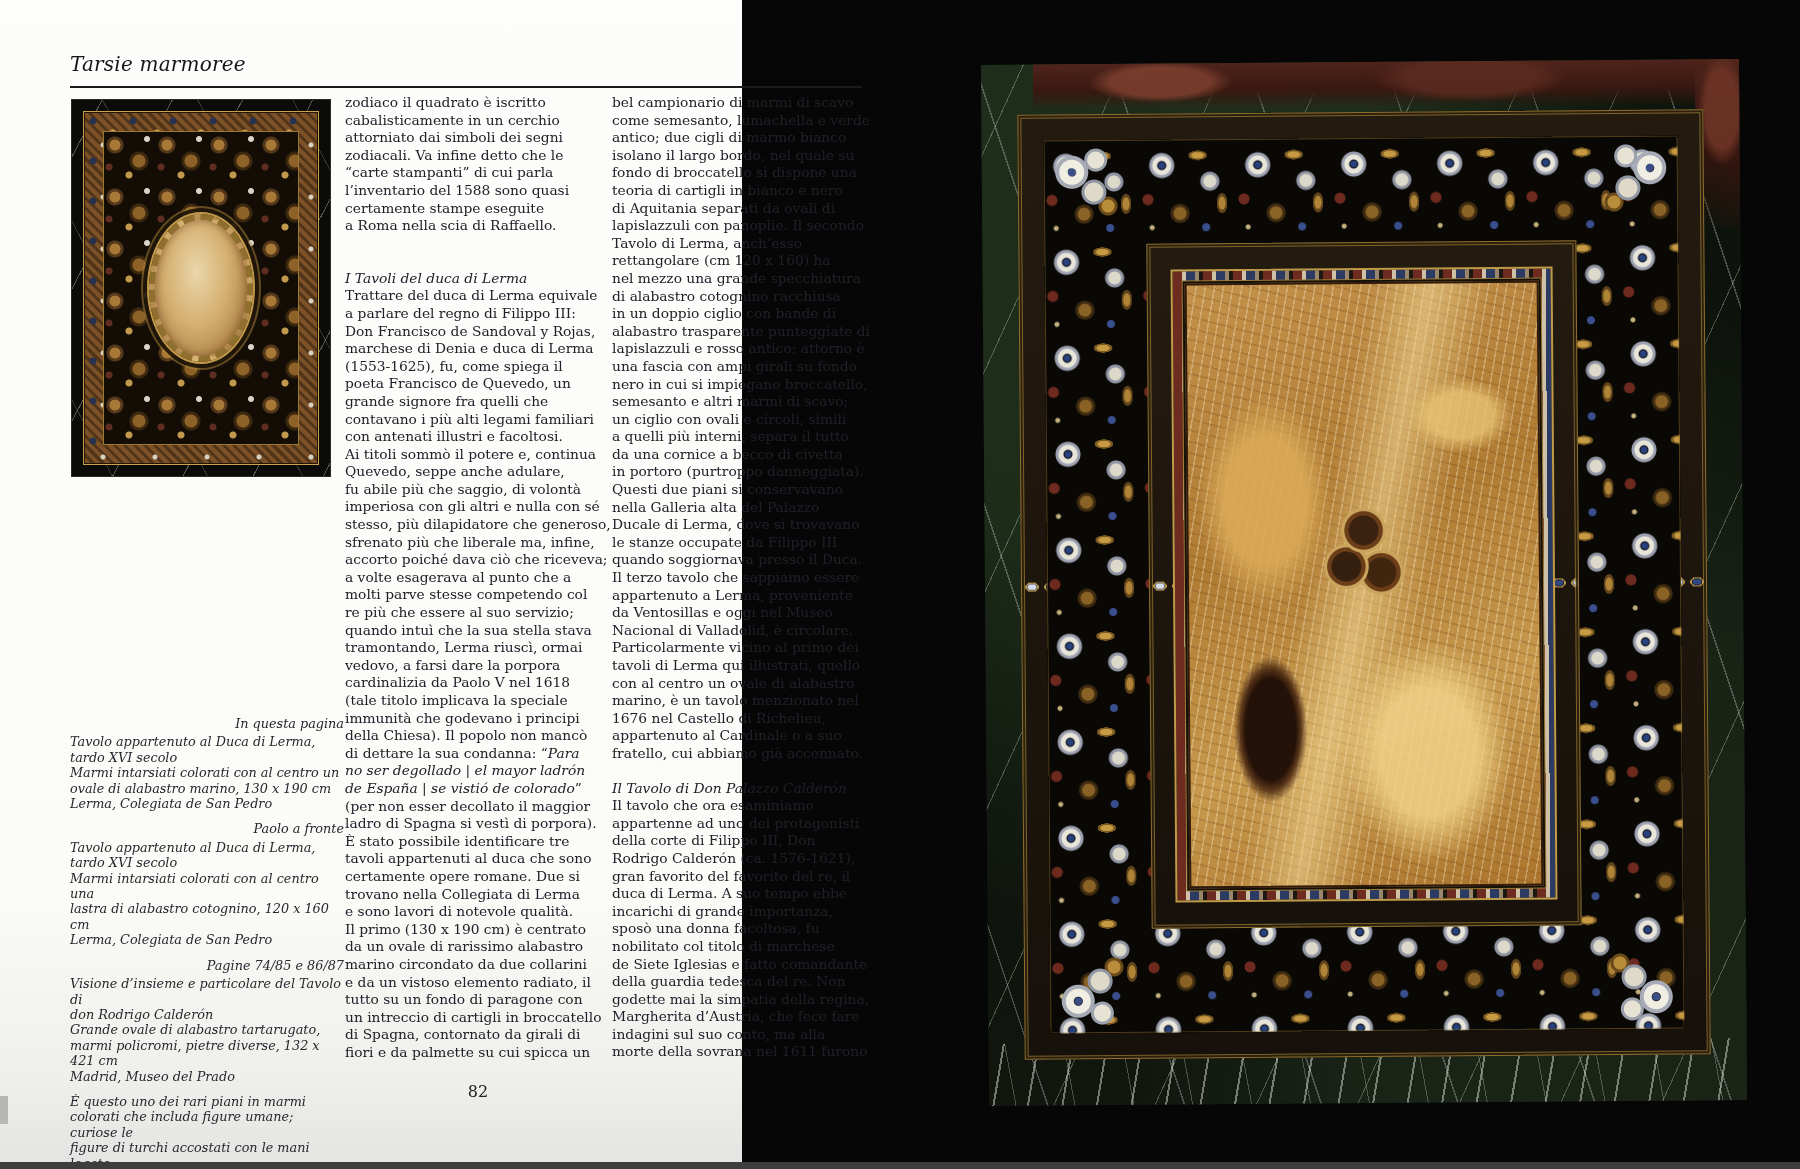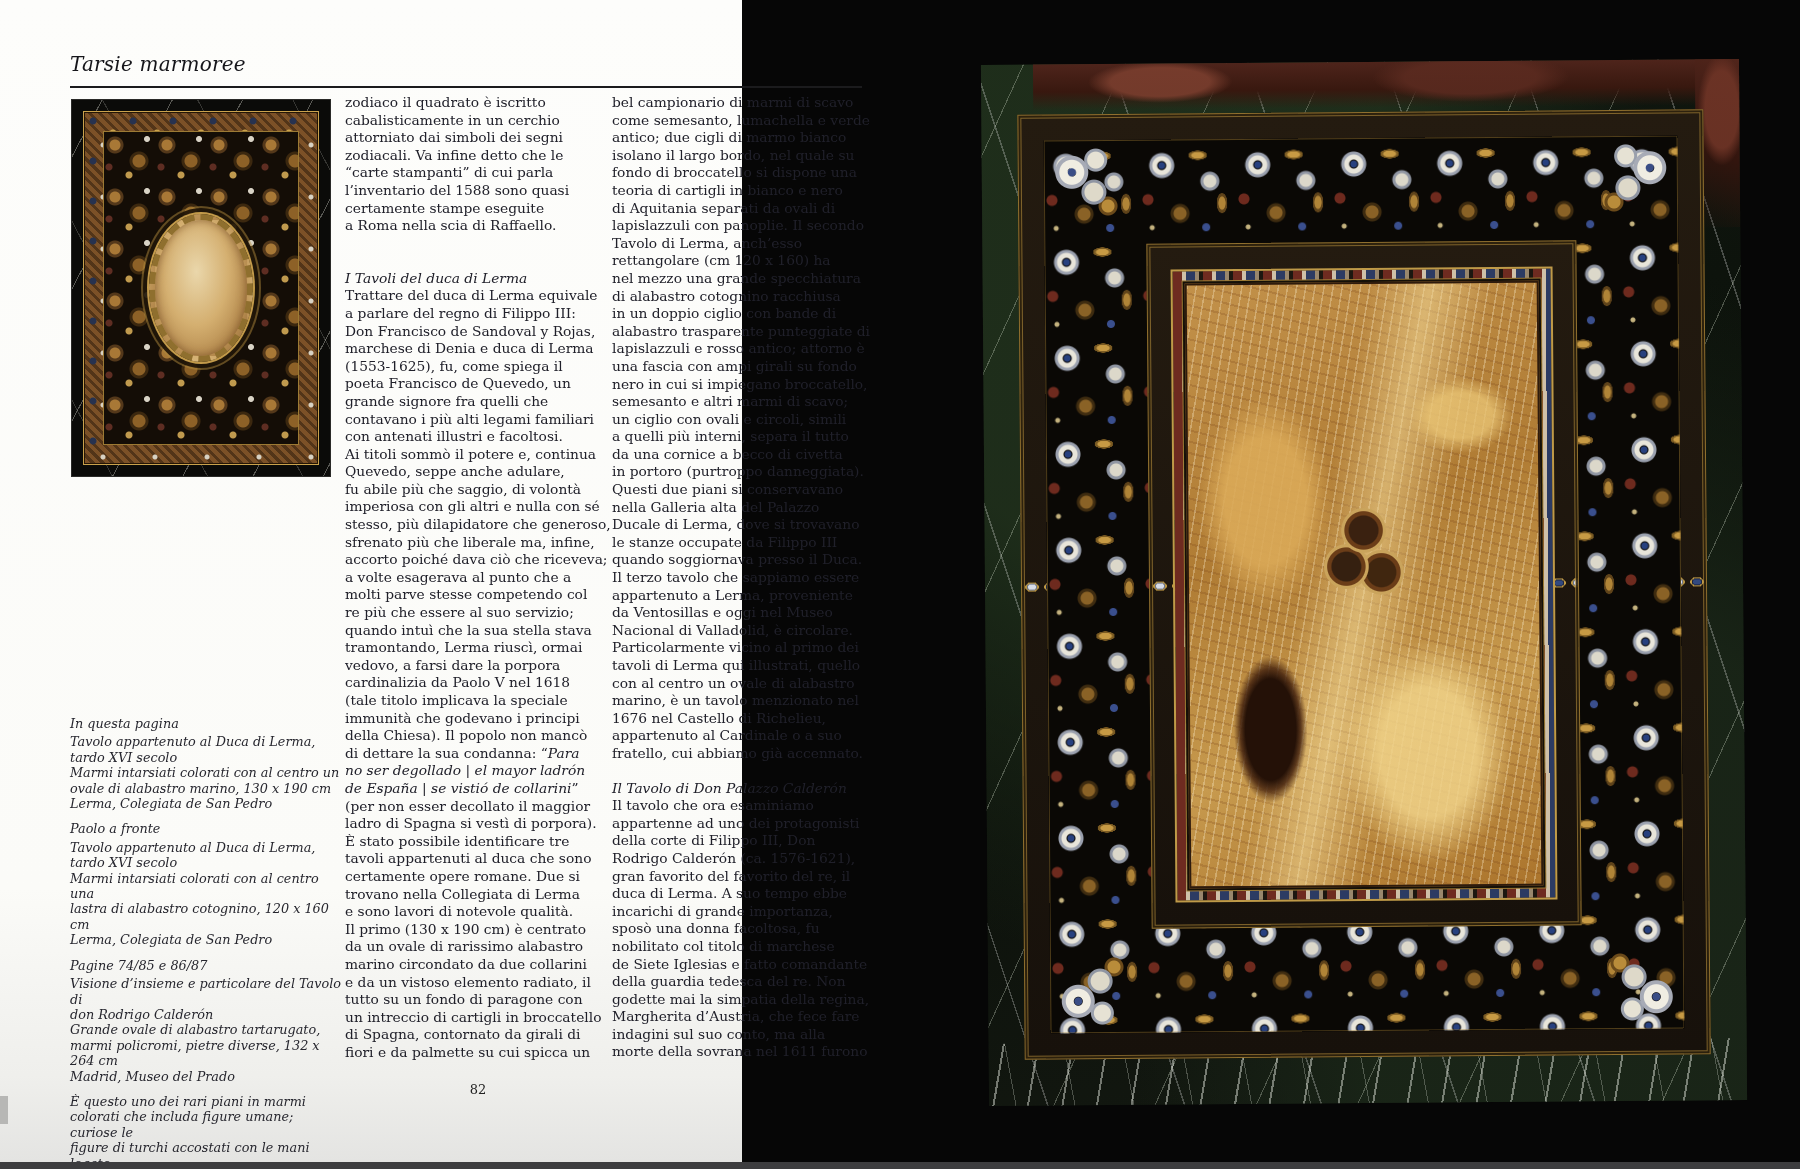--- a/index.html
+++ b/index.html
@@ -19,24 +19,24 @@
   .col { position:absolute; top:94px; font-size:13.8px; line-height:17.6px; color:#20202a; }
   .col-1 { left:345px; width:266px; }
   .col-2 { left:612px; width:262px; }
   .blk { white-space:pre-line; }
   .blk.heading { font-style:italic; }
   .blk.gap { height:17px; } .blk.gap-lg { height:35px; } .blk.gap-sm { height:10px; }
   .it { font-style:italic; }
 
   .captions { position:absolute; left:70px; top:716px; width:274px;
     font-style:italic; font-size:12.8px; line-height:15.4px; color:#26262e; }
-  .captions .blk.cap-head { margin-bottom:3px; }
+  .captions .blk.cap-head { margin-bottom:3px;text-align:right; }
 
   .page-number { position:absolute; left:345px; top:1082px; width:266px;
-    text-align:center; font-size:13px; color:#222; }
+    text-align:center; font-size:16px; color:#222; }
 
   .bottom-bar { position:absolute; left:0; bottom:0; width:1800px; height:7px; background:#3d3d3f; }
   .scroll-tab { position:absolute; left:0; top:1096px; width:8px; height:28px; background:#b7b7b5; }
 
   
   .thumb { position:absolute; left:72px; top:100px; width:258px; height:376px;
     background:#0b0b09;
     background-image:
       repeating-linear-gradient(118deg, rgba(0,0,0,0) 0 26px, rgba(232,232,222,.35) 26px 27px, rgba(0,0,0,0) 27px 62px),
       repeating-linear-gradient(62deg, rgba(0,0,0,0) 0 35px, rgba(205,205,196,.22) 35px 36px, rgba(0,0,0,0) 36px 84px);
@@ -191,21 +191,21 @@
 re più che essere al suo servizio;
 quando intuì che la sua stella stava
 tramontando, Lerma riuscì, ormai
 vedovo, a farsi dare la porpora
 cardinalizia da Paolo V nel 1618
 (tale titolo implicava la speciale
 immunità che godevano i principi
 della Chiesa). Il popolo non mancò
 di dettare la sua condanna: “</span><span class="it">Para
 no ser degollado | el mayor ladrón
-de España | se vistió de collarini</span><span>”
+de España | se vistió de colorado</span><span>”
 (per non esser decollato il maggior
 ladro di Spagna si vestì di porpora).
 È stato possibile identificare tre
 tavoli appartenuti al duca che sono
 certamente opere romane. Due si
 trovano nella Collegiata di Lerma
 e sono lavori di notevole qualità.
 Il primo (130 x 190 cm) è centrato
 da un ovale di rarissimo alabastro
 marino circondato da due collarini
@@ -285,21 +285,21 @@
       <div class="blk cap">Tavolo appartenuto al Duca di Lerma,
 tardo XVI secolo
 Marmi intarsiati colorati con al centro una
 lastra di alabastro cotognino, 120 x 160 cm
 Lerma, Colegiata de San Pedro</div>
       <div class="blk gap-sm"></div>
       <div class="blk cap-head">Pagine 74/85 e 86/87</div>
       <div class="blk cap">Visione d’insieme e particolare del Tavolo di
 don Rodrigo Calderón
 Grande ovale di alabastro tartarugato,
-marmi policromi, pietre diverse, 132 x 264 cm
+marmi policromi, pietre diverse, 132 x 421 cm
 Madrid, Museo del Prado</div>
       <div class="blk gap-sm"></div>
       <div class="blk cap">È questo uno dei rari piani in marmi
 colorati che includa figure umane; curiose le
 figure di turchi accostati con le mani legate
 a panoplie con cannoni.</div>
     </div>
 
   <div class="page-number">82</div>
 </div>

